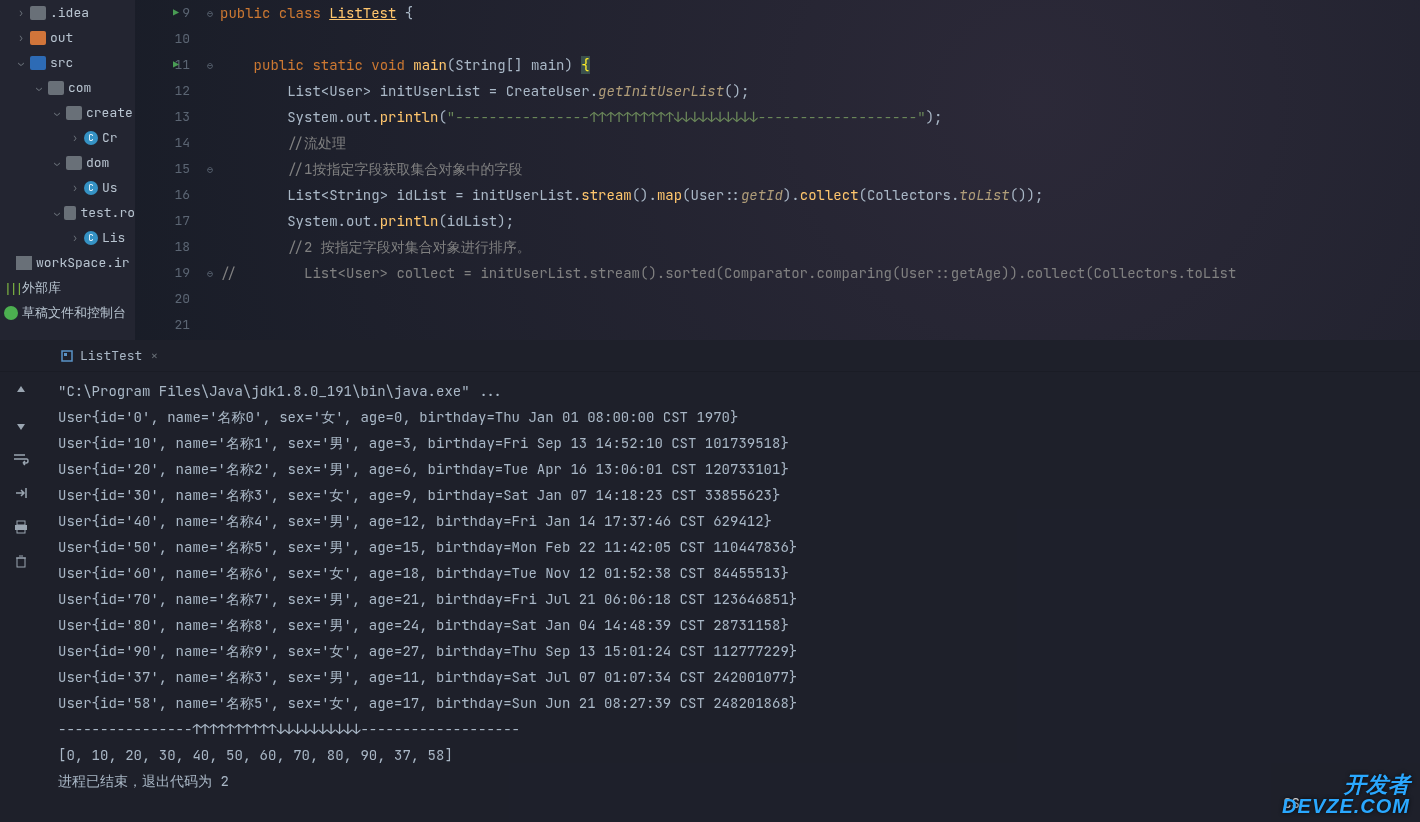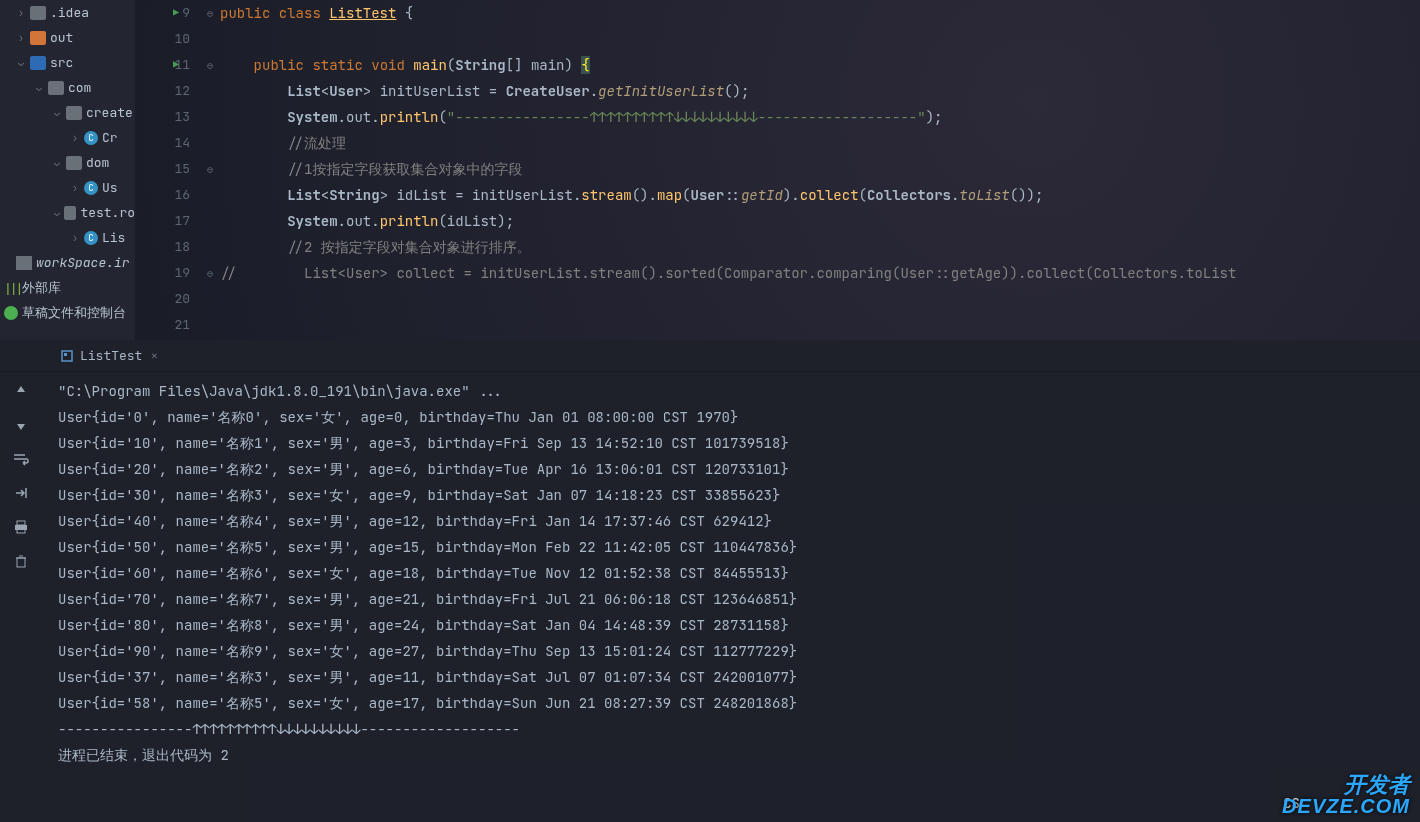--- a/index.html
+++ b/index.html
@@ -59,21 +59,21 @@
 
 .kw { color: #cc7832; }
 .cls-u { color: #ffc66d; text-decoration: underline; }
 .method { color: #ffc66d; }
 .method-i { color: #b09d79; font-style: italic; }
 .str { color: #6a8759; }
 .cmt { color: #808080; }
 .var { color: #a9b7c6; }
 .pun { color: #a9b7c6; }
 .op { color: #a9b7c6; }
-.type { color: #a9b7c6; font-weight: bold; }
+.type { color: #a9b7c6; }
 .brace-hl { background: #3b514d; color: #ffef28; }
 
 .run-panel {
   position: absolute;
   top: 340px; left: 0; right: 0; bottom: 0;
   background: rgba(28,30,40,0.85);
   display: flex; flex-direction: column;
 }
 .run-tabs {
   height: 32px; display: flex; align-items: center;
@@ -171,21 +171,21 @@
         <div class="tree-item" style="padding-left: 54px;">
           <span class="arrow-icon">⌄</span>
           <span class="folder-icon f-com"></span>
           <span>test.ro</span>
         </div>
         <div class="tree-item" style="padding-left: 72px;">
           <span class="arrow-icon">›</span>
           <span class="class-icon">C</span>
           <span>Lis</span>
         </div>
-        <div class="tree-item" style="padding-left: 4px; font-style: italic;">
+        <div class="tree-item" style="padding-left: 4px;">
           <span class="arrow-icon"></span>
           <span class="folder-icon" style="background:#697078"></span>
           <span>workSpace.ir</span>
         </div>
       </div>
     <div class="tree-item" style="">
       <span class="lib-icon lib-bars"></span>
       <span>外部库</span>
     </div>
     <div class="tree-item" style="padding-left:4px">
@@ -298,20 +298,21 @@
         <div class="cl">User{id='30', name='名称3', sex='女', age=9, birthday=Sat Jan 07 14:18:23 CST 33855623}</div>
         <div class="cl">User{id='40', name='名称4', sex='男', age=12, birthday=Fri Jan 14 17:37:46 CST 629412}</div>
         <div class="cl">User{id='50', name='名称5', sex='男', age=15, birthday=Mon Feb 22 11:42:05 CST 110447836}</div>
         <div class="cl">User{id='60', name='名称6', sex='女', age=18, birthday=Tue Nov 12 01:52:38 CST 84455513}</div>
         <div class="cl">User{id='70', name='名称7', sex='男', age=21, birthday=Fri Jul 21 06:06:18 CST 123646851}</div>
         <div class="cl">User{id='80', name='名称8', sex='男', age=24, birthday=Sat Jan 04 14:48:39 CST 28731158}</div>
         <div class="cl">User{id='90', name='名称9', sex='女', age=27, birthday=Thu Sep 13 15:01:24 CST 112777229}</div>
         <div class="cl">User{id='37', name='名称3', sex='男', age=11, birthday=Sat Jul 07 01:07:34 CST 242001077}</div>
         <div class="cl">User{id='58', name='名称5', sex='女', age=17, birthday=Sun Jun 21 08:27:39 CST 248201868}</div>
         <div class="cl">----------------↑↑↑↑↑↑↑↑↑↑↓↓↓↓↓↓↓↓↓↓-------------------</div>
+        <div class="cl">[0, 10, 20, 30, 40, 50, 60, 70, 80, 90, 37, 58]</div>
         <div class="cl"></div>
         <div class="cl">进程已结束，退出代码为 2</div>
       </div>
   </div>
 </div>
 
 <div class="wm-cs">CS</div>
 <div class="watermark">
   <div>开发者</div>
   <div class="wm2">DEVZE.COM</div>

